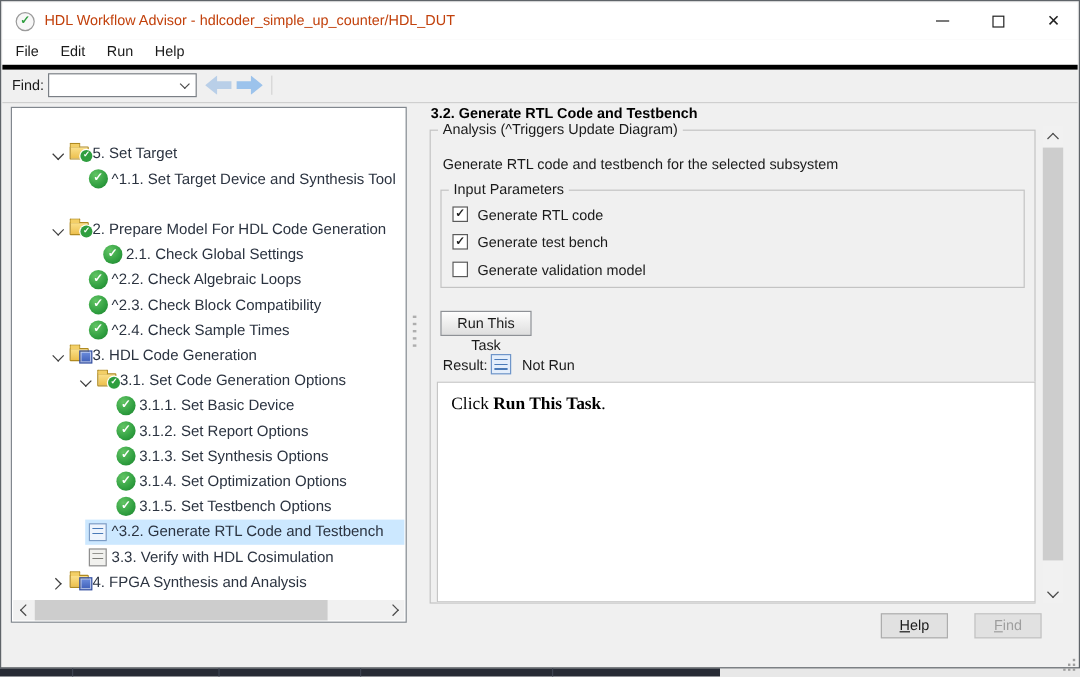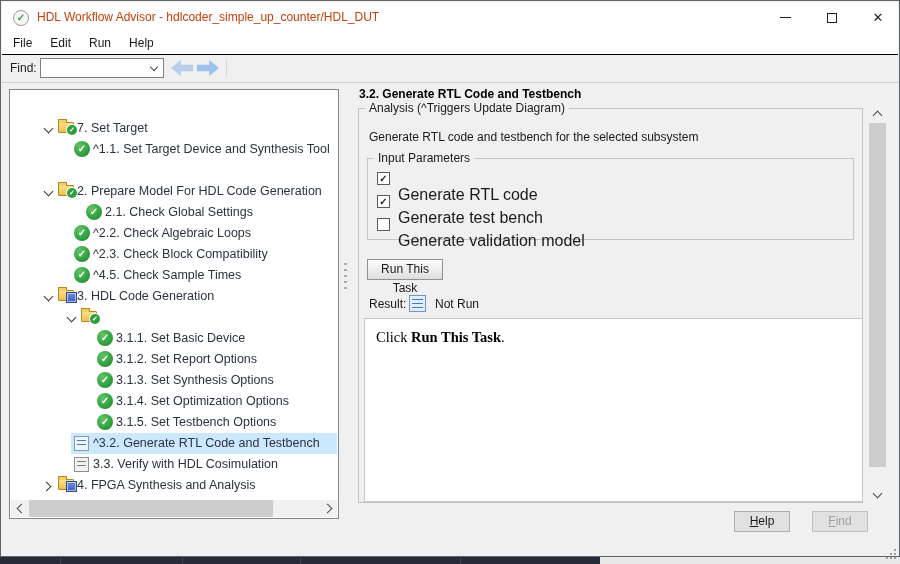--- a/index.html
+++ b/index.html
@@ -21,21 +21,21 @@
   .glyph-max{width:10px;height:10px;border:1px solid #222;box-sizing:border-box;}
   .glyph-close{font-size:13px;color:#222;line-height:13px;}
   .glyph-close::before{content:"✕";}
 
   
   .menubar{position:absolute;left:1px;top:32px;right:1px;height:21px;background:#fff;display:flex;padding-left:2px;}
   .menu-item{padding:3px 9px;font-size:12px;color:#1a1a1a;}
 
   
   .toolbar{position:absolute;left:1px;top:53px;right:1px;height:27px;background:#f0f0f0;
-           border-top:1px solid #000000;border-bottom:1px solid #cfcfcf;box-sizing:content-box;}
+           border-top:4px solid #000000;border-bottom:1px solid #cfcfcf;box-sizing:content-box;}
   .find-label{position:absolute;left:8px;top:0;height:26px;line-height:26px;font-size:12px;}
   .find-combo{position:absolute;left:38px;top:3px;width:124px;height:20px;background:#fff;
               border:1px solid #7a7f85;box-sizing:border-box;}
   .find-input{position:absolute;left:2px;top:1px;width:100px;height:16px;border:0;outline:0;font-size:12px;background:transparent;}
   .combo-chev{position:absolute;right:5px;top:5px;width:8px;height:8px;}
   .combo-chev::before{content:"";position:absolute;left:1px;top:0;width:5px;height:5px;
                       border-right:1.4px solid #4a4a4a;border-bottom:1.4px solid #4a4a4a;transform:rotate(45deg);}
   .nav-arrow{position:absolute;top:5px;width:22px;height:16px;}
   .nav-arrow.back{left:169px;background:#b9cfe8;
       clip-path:polygon(0 50%,45% 0,45% 30%,100% 30%,100% 70%,45% 70%,45% 100%);
@@ -96,21 +96,21 @@
   .fieldset{position:absolute;border:1px solid #c3c3c3;box-sizing:border-box;}
   .fs-analysis{left:357px;top:107px;width:505px;height:395px;}
   .fs-label{position:absolute;background:#f0f0f0;padding:0 4px;font-size:12px;color:#1a1a1a;z-index:3;}
   .lbl-analysis{left:364px;top:100px;}
   .panel-desc{position:absolute;left:368px;top:129px;font-size:12px;color:#1a1a1a;}
   .fs-input{left:366px;top:157px;width:487px;height:82px;}
   .lbl-input{left:373px;top:150px;}
   .cb-row{position:absolute;left:376px;height:16px;}
   .cb-box{position:absolute;left:0;top:1px;width:13px;height:13px;background:#fff;border:1px solid #5a5a5a;
           box-sizing:border-box;text-align:center;line-height:11px;font-size:10px;color:#1f1f1f;font-weight:bold;}
-  .cb-label{position:absolute;left:21px;top:16px;font-size:16px;line-height:16px;white-space:nowrap;}
+  .cb-label{position:absolute;left:21px;top:0;font-size:12px;line-height:16px;white-space:nowrap;}
 
   .btn{position:absolute;box-sizing:border-box;text-align:center;font-size:12px;}
   .btn-run{left:366px;top:258px;width:76px;height:21px;line-height:19px;
            background:linear-gradient(#fdfdfd,#dedede);border:1px solid #8e9196;}
   .result-label{position:absolute;left:368px;top:295px;font-size:12px;line-height:16px;}
   .result-icon{position:absolute;left:408px;top:294px;width:17px;height:17px;background:#e4eefb;
                border:1px solid #6f95c9;box-sizing:border-box;}
   .result-icon::after{content:"";position:absolute;left:2px;right:2px;top:3px;bottom:2px;
                background:repeating-linear-gradient(to bottom,#4a7ab8 0 1px,transparent 1px 4px);}
   .result-status{position:absolute;left:434px;top:295px;font-size:12px;line-height:16px;}
@@ -181,21 +181,21 @@
 
     <div class="tree-panel">
       <div class="hscroll">
         <span class="hs-btn left"></span>
         <span class="hs-thumb"></span>
         <span class="hs-btn right"></span>
       </div>
         <div class="tree-row" style="top: 28px;">
           <span class="exp down" style="left: 33px;"></span>
           <span class="tico folder-check" style="left: 48px;"></span>
-          <span class="tlabel" style="left: 67px;">7. Set Target</span>
+          <span class="tlabel" style="left: 67px;">5. Set Target</span>
         </div>
         <div class="tree-row" style="top: 49px;">
           <span class="tico check" style="left: 64px;"></span>
           <span class="tlabel" style="left: 83px;">^1.1. Set Target Device and Synthesis Tool</span>
         </div>
         <div class="tree-row" style="top: 91px;">
           <span class="exp down" style="left: 33px;"></span>
           <span class="tico folder-check" style="left: 48px;"></span>
           <span class="tlabel" style="left: 67px;">2. Prepare Model For HDL Code Generation</span>
         </div>
@@ -206,30 +206,31 @@
         <div class="tree-row" style="top: 133px;">
           <span class="tico check" style="left: 64px;"></span>
           <span class="tlabel" style="left: 83px;">^2.2. Check Algebraic Loops</span>
         </div>
         <div class="tree-row" style="top: 154px;">
           <span class="tico check" style="left: 64px;"></span>
           <span class="tlabel" style="left: 83px;">^2.3. Check Block Compatibility</span>
         </div>
         <div class="tree-row" style="top: 175px;">
           <span class="tico check" style="left: 64px;"></span>
-          <span class="tlabel" style="left: 83px;">^4.5. Check Sample Times</span>
+          <span class="tlabel" style="left: 83px;">^2.4. Check Sample Times</span>
         </div>
         <div class="tree-row" style="top: 196px;">
           <span class="exp down" style="left: 33px;"></span>
           <span class="tico folder-app" style="left: 48px;"></span>
           <span class="tlabel" style="left: 67px;">3. HDL Code Generation</span>
         </div>
         <div class="tree-row" style="top: 217px;">
           <span class="exp down" style="left: 56px;"></span>
           <span class="tico folder-check" style="left: 71px;"></span>
+          <span class="tlabel" style="left: 90px;">3.1. Set Code Generation Options</span>
         </div>
         <div class="tree-row" style="top: 238px;">
           <span class="tico check" style="left: 87px;"></span>
           <span class="tlabel" style="left: 106px;">3.1.1. Set Basic Device</span>
         </div>
         <div class="tree-row" style="top: 259px;">
           <span class="tico check" style="left: 87px;"></span>
           <span class="tlabel" style="left: 106px;">3.1.2. Set Report Options</span>
         </div>
         <div class="tree-row" style="top: 280px;">

